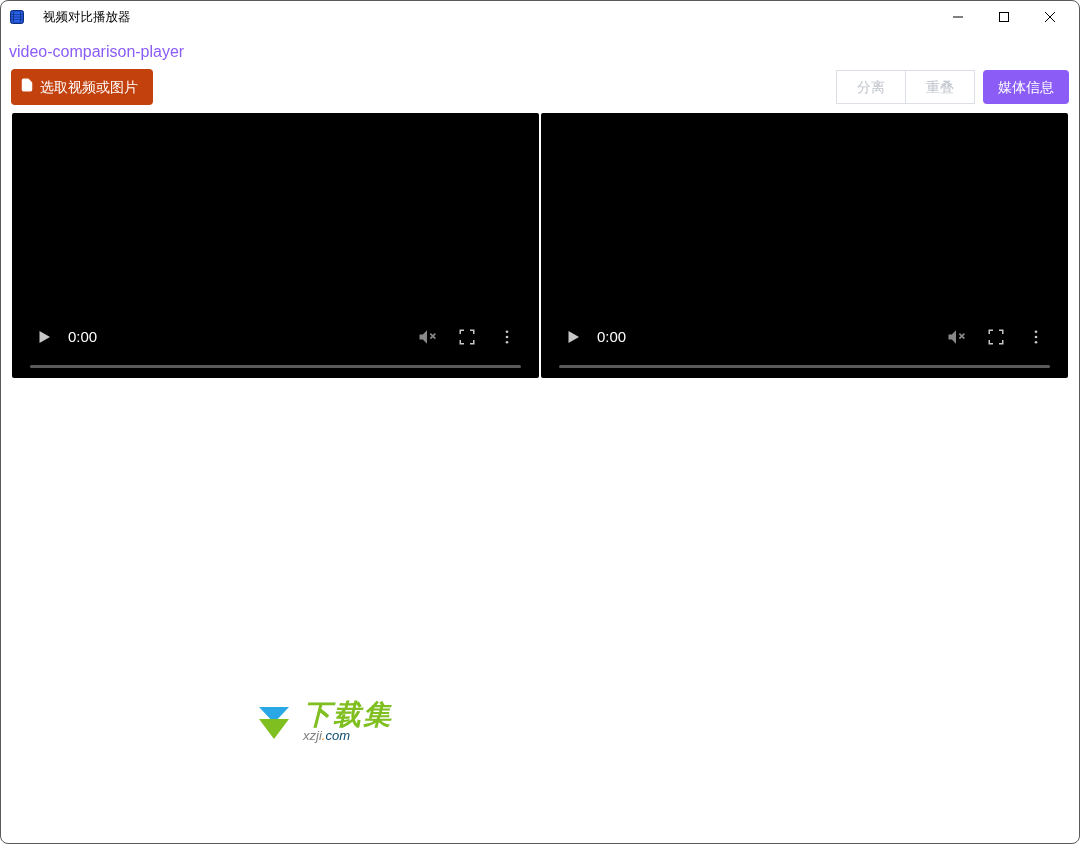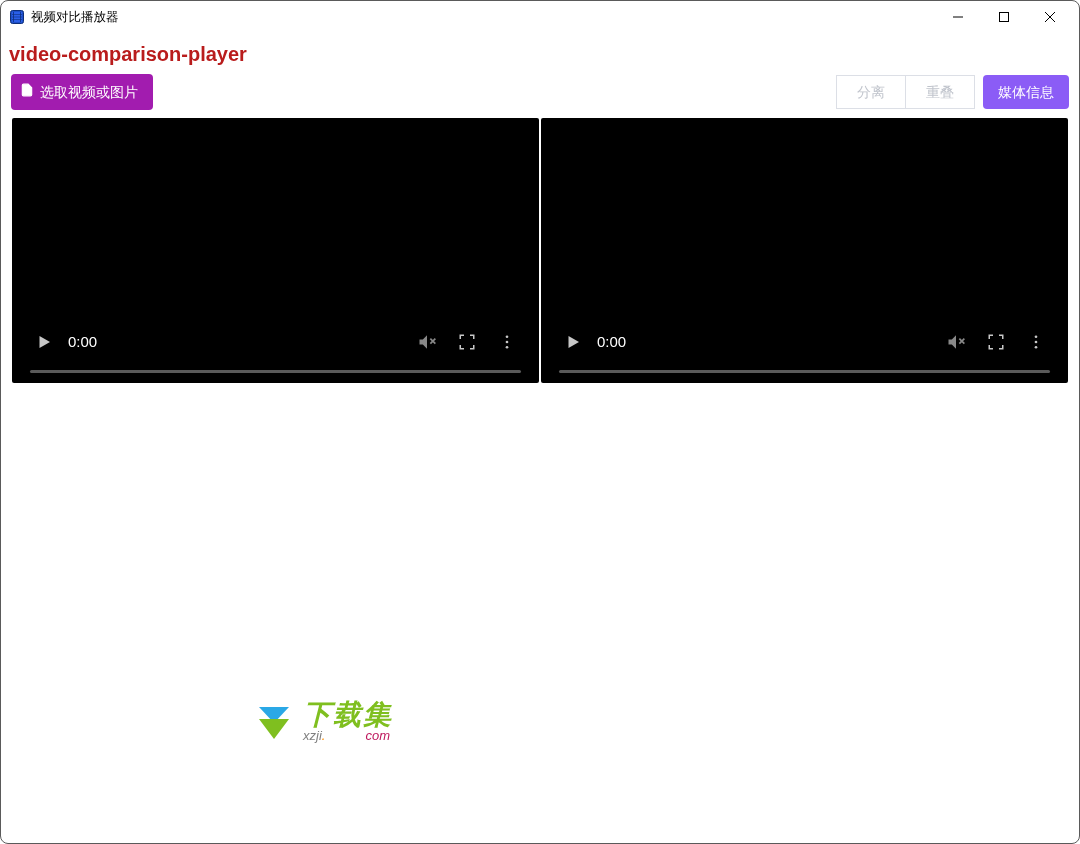--- a/index.html
+++ b/index.html
@@ -33,44 +33,43 @@
   }
   .titlebar-icon {
     width: 16px;
     height: 16px;
     margin-right: 6px;
     display: inline-flex;
     align-items: center;
     justify-content: center;
   }
   .titlebar-icon svg { display: block; }
-  .titlebar-title { flex: 0 0 auto; }
+  .titlebar-title { flex: 0 0 auto; margin-left: 12px; }
   .titlebar-spacer { flex: 1 1 auto; }
   .win-controls { display: flex; }
   .win-btn {
     width: 46px;
     height: 30px;
     display: flex;
     align-items: center;
     justify-content: center;
     border-radius: 4px;
   }
   .win-btn svg { display: block; }
 
   .client {
     flex: 1 1 auto;
     display: flex;
     flex-direction: column;
     padding: 0 0 6px 0;
   }
   .page-title {
-    font-size: 20px;
-    color: #b91c1c;
+    font-size: 16px;
+    color: #8b5cf6;
     padding: 10px 8px 8px 8px;
-    font-weight: bold;
   }
   .toolbar {
     display: flex;
     align-items: center;
     padding: 0 10px 8px 10px;
     gap: 8px;
   }
   .toolbar-spacer { flex: 1 1 auto; }
   .btn {
     display: inline-flex;
@@ -78,21 +77,21 @@
     gap: 6px;
     font-size: 14px;
     padding: 8px 14px;
     border-radius: 4px;
     border: 1px solid transparent;
     cursor: pointer;
     user-select: none;
     line-height: 1.2;
   }
   .btn-primary {
-    background: #a21caf;
+    background: #c2410c;
     color: #fff;
     padding-left: 8px;
   }
   .btn-primary .btn-icon svg { stroke: #fff; fill: #fff; }
   .btn-light {
     background: #8b5cf6;
     color: #fff;
   }
   .seg-group {
     display: inline-flex;
@@ -188,21 +187,21 @@
     font-style: italic;
     line-height: 1;
   }
   .wm-text-en {
     font-size: 13px;
     color: #808080;
     font-style: italic;
     line-height: 1.1;
   }
   .wm-text-en .dot { color: #ff8c00; }
-  .wm-text-en .com { color: #be185d; margin-left: 40px; }
+  .wm-text-en .com { color: #0c4a6e; }
 </style>
 </head>
 <body>
 
 <div class="window">
 
   <div class="titlebar">
     <span class="titlebar-icon">
       <svg width="16" height="16" viewBox="0 0 16 16">
         <rect x="1.5" y="1.5" width="13" height="13" rx="2" fill="#1e4fc9" stroke="#0d2e7a"></rect>

